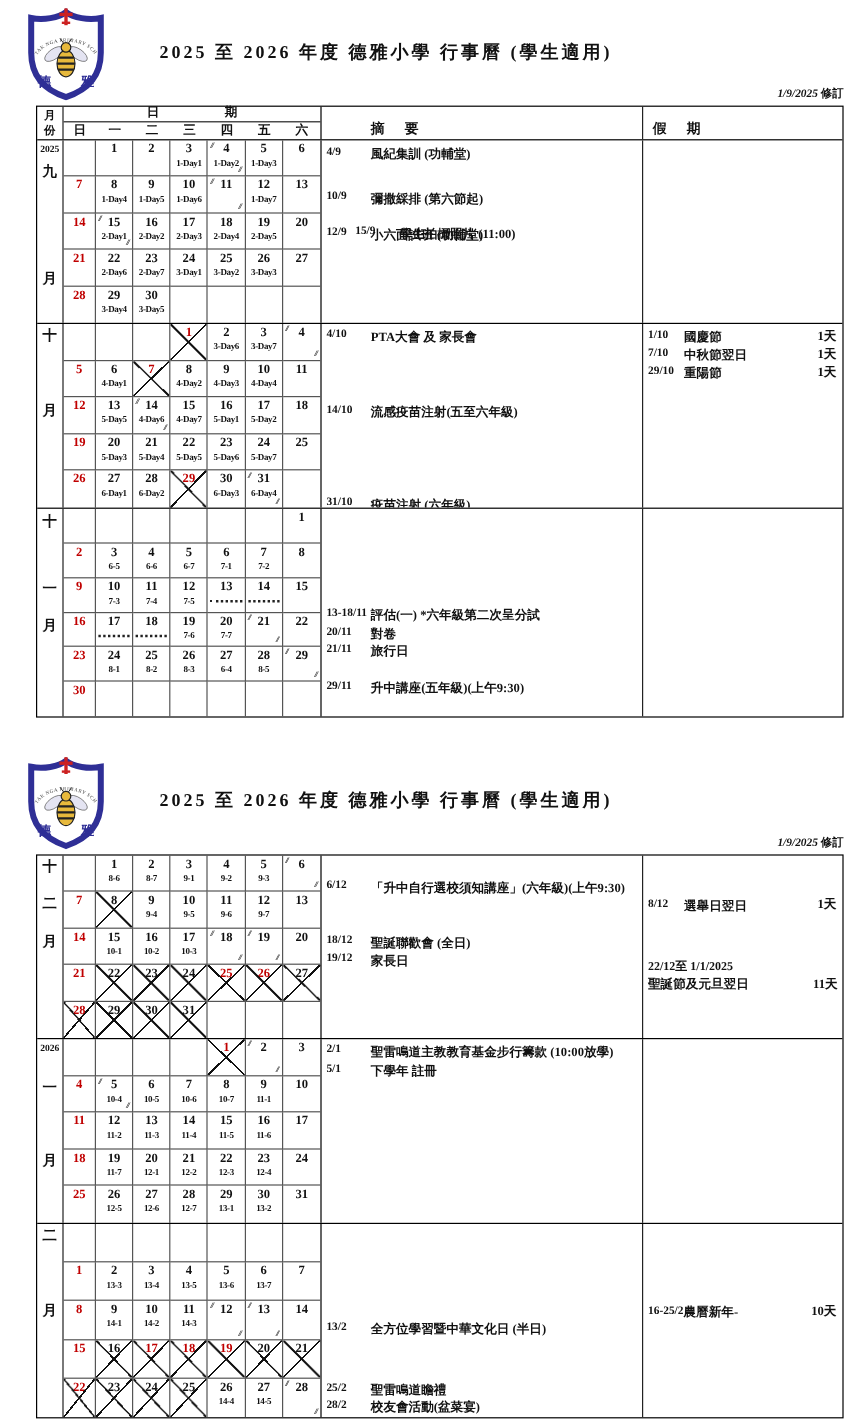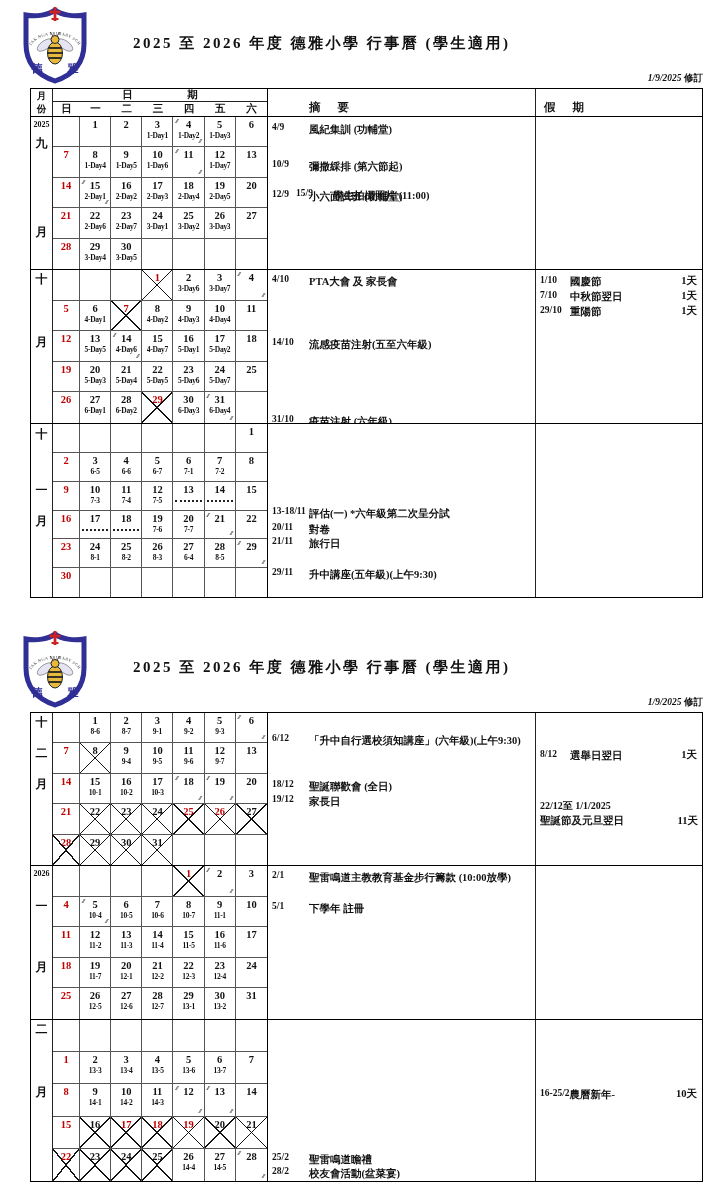--- a/index.html
+++ b/index.html
@@ -857,21 +857,21 @@
             <div class="cell lastrow">
               <span class="dnum">30</span>
               <div class="sub">13-2</div>
             </div>
             <div class="cell lastrow">
               <span class="dnum">31</span>
             </div>
           </div>
           <div class="mevents">
             <div class="event" style="top: 2.848px;"><span class="edate">2/1</span><span class="etext">聖雷鳴道主教教育基金步行籌款 (10:00放學)</span></div>
-            <div class="event" style="top: 34px;"><span class="edate">5/1</span><span class="etext">下學年 註冊</span></div>
+            <div class="event" style="top: 19px;"><span class="edate">5/1</span><span class="etext">下學年 註冊</span></div>
           </div>
           <div class="mholidays"></div>
         </div>
         <div class="month-block" style="height: 162px;">
           <div class="mcol">
             <div class="mlabel" style="top: 2.944px;">二</div>
             <div class="mlabel" style="top: 65.8px;">月</div>
           </div>
           <div class="mgrid" style="grid-template-rows: repeat(5, 1fr);">
             <div class="cell"></div>
@@ -976,20 +976,21 @@
               <span class="dnum">27</span>
               <div class="sub">14-5</div>
             </div>
             <div class="cell lastrow">
               <span class="dnum">28</span>
               <span class="sl tl">//</span>
               <span class="sl br">//</span>
             </div>
           </div>
           <div class="mevents">
+            <div class="event" style="top: 80.38px;"><span class="edate">13/2</span><span class="etext">全方位學習暨中華文化日 (半日)</span></div>
             <div class="event" style="top: 130.6px;"><span class="edate">25/2</span><span class="etext">聖雷鳴道瞻禮</span></div>
             <div class="event" style="top: 145.18px;"><span class="edate">28/2</span><span class="etext">校友會活動(盆菜宴)</span></div>
           </div>
           <div class="mholidays">
             <div class="holiday" style="top: 65.8px;"><span class="hdate tight">16-25/2</span><span class="hname">農曆新年-</span><span class="hdays">10天</span></div>
           </div>
         </div>
       </div>
   </div>
 </div>

